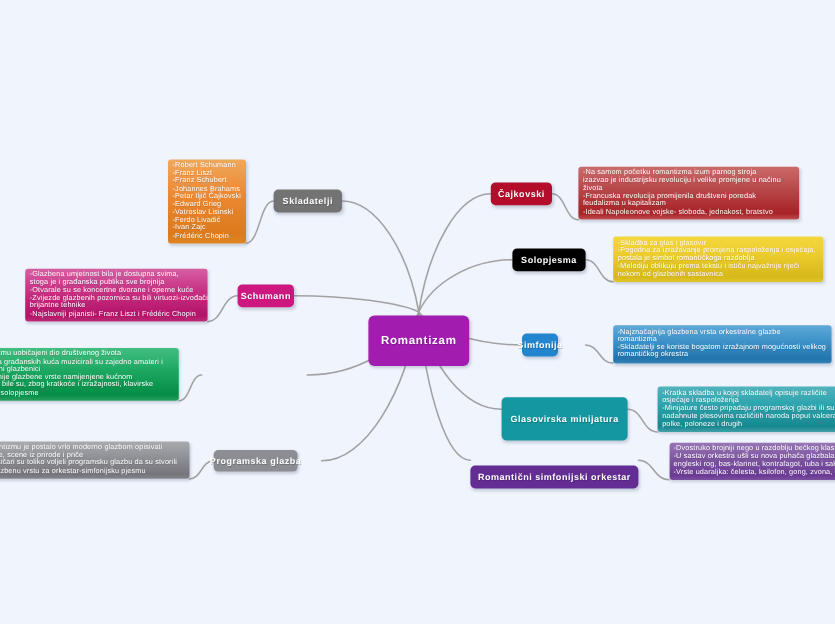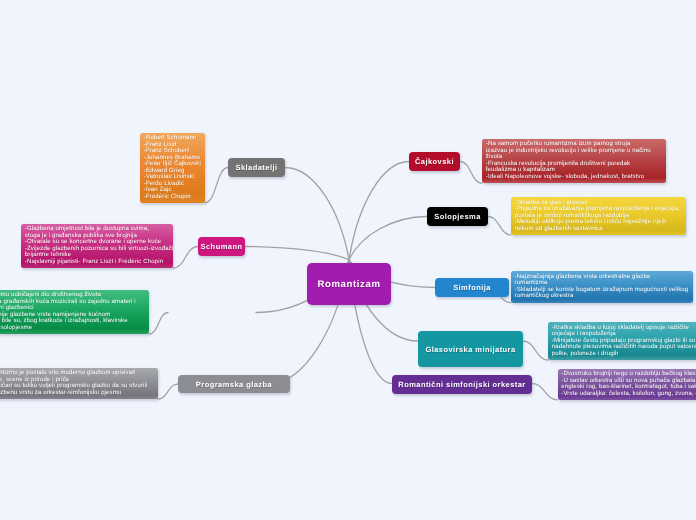--- a/index.html
+++ b/index.html
@@ -112,22 +112,22 @@
     </div>
   <div class="detail" id="d-romanticni" style="left: 557.5px; top: 368.6px; width: 185px; height: 31.2px; background: linear-gradient(rgb(152, 117, 181) 0%, rgb(125, 86, 160) 42%, rgb(107, 58, 148) 88%, rgb(122, 80, 160) 100%);">
       <div class="ln">-Dvostruko brojniji nego u razdoblju bečkog klasicizma</div>
       <div class="ln">-U sastav orkestra ušli su nova puhača glazbala:</div>
       <div class="ln">engleski rog, bas-klarinet, kontrafagot, tuba i saksofon</div>
       <div class="ln">-Vrste udaraljka: čelesta, ksilofon, gong, zvona, činele</div>
     </div>
 
   <div class="node" id="n-skladatelji" style="left: 228px; top: 158px; width: 57px; height: 19px; background: #737373;">Skladatelji</div>
   <div class="node" id="n-virtuozi" style="left: 198px; top: 237px; width: 47px; height: 19px; background: rgb(206, 22, 127);">Schumann</div>
-  <div class="node" id="n-programska" style="left: 178px; top: 375px; width: 112px; height: 18px; background: rgb(139, 141, 147);">Programska glazba</div>
+  <div class="node" id="n-programska" style="left: 178px; top: 375px; width: 70px; height: 18px; background: rgb(139, 141, 147);">Programska glazba</div>
   <div class="node" id="n-opcenito" style="left: 409px; top: 152px; width: 51px; height: 19px; background: rgb(180, 13, 43);">Čajkovski</div>
   <div class="node" id="n-solopjesma" style="left: 427px; top: 207px; width: 61px; height: 19px; background: #000000;">Solopjesma</div>
-  <div class="node" id="n-simfonija" style="left: 435px; top: 278px; width: 74px; height: 19px; background: rgb(34, 133, 205);">Simfonija</div>
+  <div class="node" id="n-simfonija" style="left: 435px; top: 278px; width: 30px; height: 19px; background: rgb(34, 133, 205);">Simfonija</div>
   <div class="node" id="n-glasovirska" style="left: 418px; top: 331px; width: 105px; height: 36px; background: rgb(20, 151, 160);">Glasovirska minijatura</div>
-  <div class="node" id="n-romanticni" style="left: 392px; top: 375px; width: 140px; height: 19px; background: rgb(99, 45, 147);">Romantični simfonijski orkestar</div>
+  <div class="node" id="n-romanticni" style="left: 392px; top: 388px; width: 140px; height: 19px; background: rgb(99, 45, 147);">Romantični simfonijski orkestar</div>
 
   <div class="node" id="n-center" style="left: 307px; top: 247px; width: 84px; height: 42px; background: #a21caf; margin-top: 16px;">Romantizam</div>
 
 </div>
 
 </body></html>

